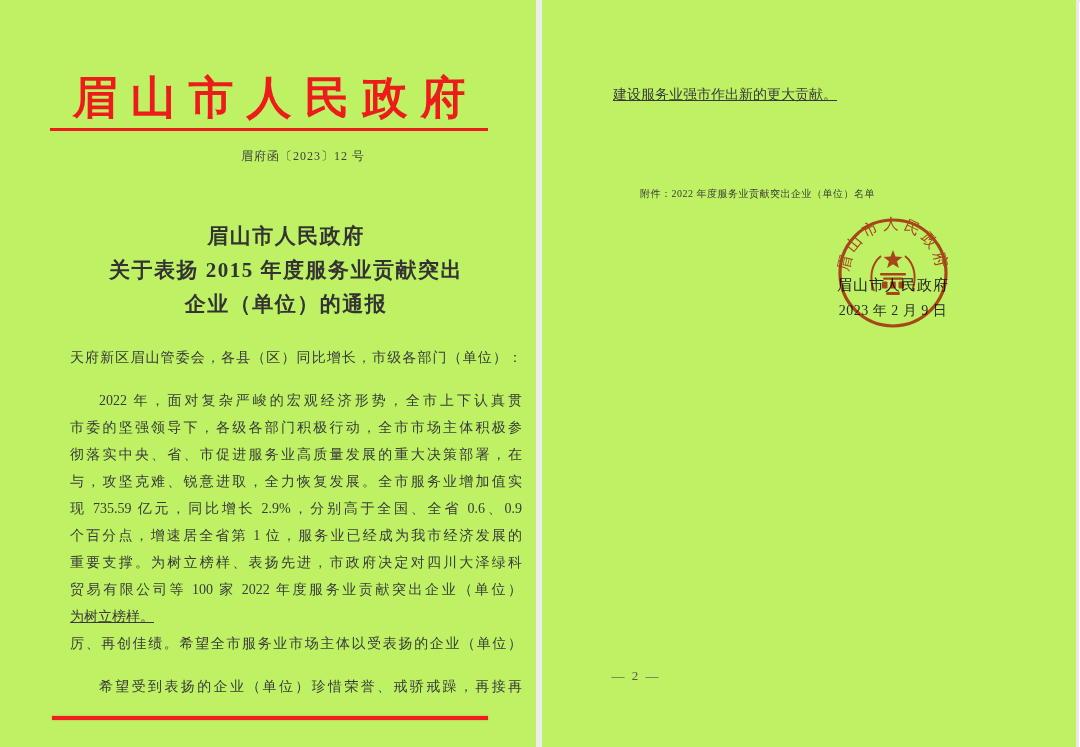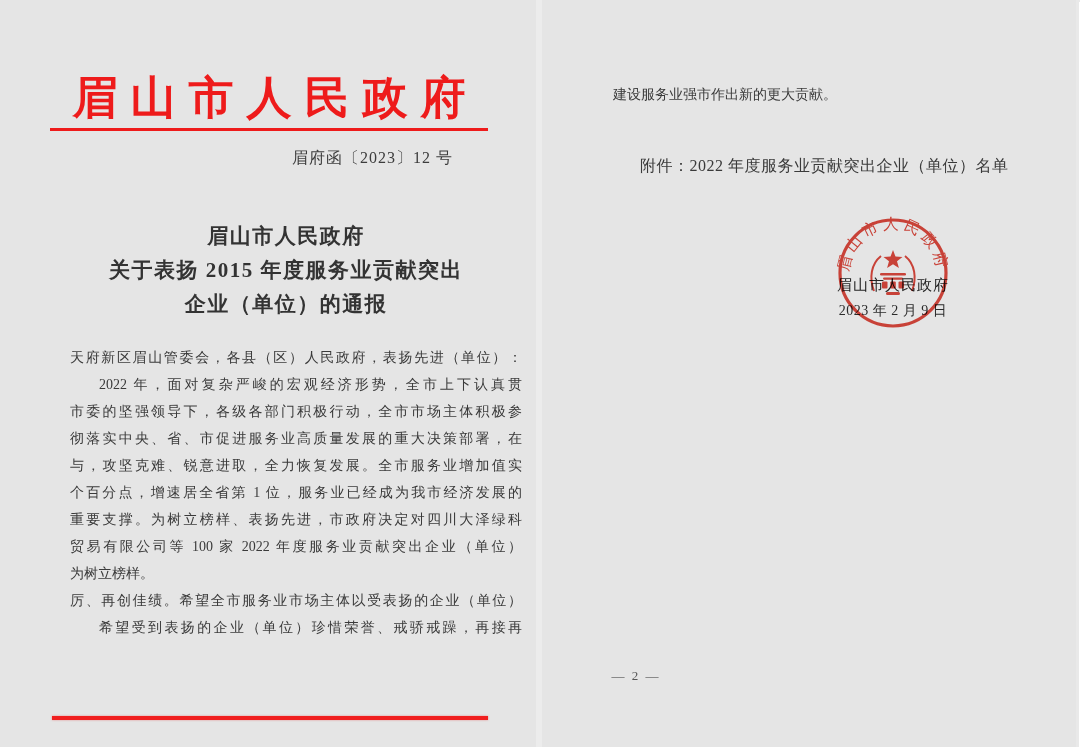--- a/index.html
+++ b/index.html
@@ -9,53 +9,53 @@
     background:#fbfbfb;
     font-family:"Liberation Serif","DejaVu Serif",serif;
     color:#3a3a3a;
   }
   .canvas { position:relative; width:1080px; height:747px; background:#ffffff; overflow:hidden; }
 
   .top-edge   { position:absolute; left:0; top:0; width:1080px; height:2px; background:#e9e9e9; }
   .page-gap   { position:absolute; left:536px; top:0; width:6px; height:747px; background:#ececec; }
   .right-edge { position:absolute; left:1076px; top:0; width:3px; height:747px; background:#e9e9e9; }
 
-  .page { position:absolute; top:0; height:747px; background:#e5e5e5; }
+  .page { position:absolute; top:0; height:747px; background:#bef264; }
   .page-left  { left:0; width:536px; }
   .page-right { left:542px; width:534px; }
 
   
   .letterhead {
     position:absolute; left:50px; top:68px; width:438px;
     text-align:center; white-space:nowrap;
     font-size:45px; font-weight:bold; color:#ee1b1b;
     letter-spacing:13px; padding-left:13px;
   }
   .rule-top    { position:absolute; left:50px; top:128px; width:438px; height:3px; background:#ee1b1b; }
   .rule-bottom { position:absolute; left:52px; top:716px; width:436px; height:4px; background:#f01f1f; box-shadow:0 0 2px rgba(240,31,31,.5); }
   .doc-number  {
     position:absolute; left:153px; top:148px; width:300px;
-    text-align:right; font-size:16px; color:#3c3c3c; letter-spacing:1px; white-space:nowrap;
+    text-align:center; font-size:12px; color:#3c3c3c; letter-spacing:1px; white-space:nowrap;
   }
   .doc-title {
     position:absolute; left:60px; top:219px; width:452px;
     text-align:center; font-size:21px; font-weight:bold; color:#333;
   }
   .doc-title div { line-height:34px; letter-spacing:1.5px; white-space:nowrap; }
 
   .body1 { position:absolute; left:70px; top:344px; width:452px; font-size:14px; color:#3a3a3a; }
   .body2 { position:absolute; left:71px; top:81px;  width:398px; font-size:14px; color:#3a3a3a; }
   .bline { height:27px; line-height:27px; text-align:justify; text-align-last:justify; overflow:hidden; }
-  .bline.ind  { padding-left:29px; }
-  .bline.last { text-align-last:left; }
+  .bline.ind  { padding-left:29px;margin-top:16px; }
+  .bline.last { text-align-last:left;text-decoration:underline; }
 
   
   .attachment {
-    position:absolute; left:98px; top:152px; height:27px; line-height:27px;
-    font-size:16px; color:#3a3a3a; letter-spacing:0.5px; white-space:nowrap;
+    position:absolute; left:98px; top:180px; height:27px; line-height:27px;
+    font-size:10px; color:#3a3a3a; letter-spacing:0.5px; white-space:nowrap;
   }
   .signature {
     position:absolute; left:266px; top:276px; width:170px; text-align:center;
     font-size:15px; color:#232323; letter-spacing:1px;
   }
   .sign-date {
     position:absolute; left:266px; top:302px; width:170px; text-align:center;
     font-size:14px; color:#2b2b2b; letter-spacing:0.5px;
   }
   .seal {
@@ -78,25 +78,26 @@
     <div class="rule-top"></div>
     <div class="doc-number">眉府函〔2023〕12 号</div>
 
     <div class="doc-title">
       <div>眉山市人民政府</div>
       <div>关于表扬 2015 年度服务业贡献突出</div>
       <div>企业（单位）的通报</div>
     </div>
 
     <div class="body1">
-      <div class="bline">天府新区眉山管委会，各县（区）人民政府，表扬先进（单位）：</div>
+      <div class="bline">天府新区眉山管委会，各县（区）同比增长，市级各部门（单位）：</div>
       <div class="bline ind">2022 年，面对复杂严峻的宏观经济形势，全市上下认真贯</div>
       <div class="bline">市委的坚强领导下，各级各部门积极行动，全市市场主体积极参</div>
       <div class="bline">彻落实中央、省、市促进服务业高质量发展的重大决策部署，在</div>
       <div class="bline">与，攻坚克难、锐意进取，全力恢复发展。全市服务业增加值实</div>
+      <div class="bline">现 735.59 亿元，同比增长 2.9%，分别高于全国、全省 0.6、0.9</div>
       <div class="bline">个百分点，增速居全省第 1 位，服务业已经成为我市经济发展的</div>
       <div class="bline">重要支撑。为树立榜样、表扬先进，市政府决定对四川大泽绿科</div>
       <div class="bline">贸易有限公司等 100 家 2022 年度服务业贡献突出企业（单位）</div>
       <div class="bline last">为树立榜样。</div>
       <div class="bline">厉、再创佳绩。希望全市服务业市场主体以受表扬的企业（单位）</div>
       <div class="bline ind">希望受到表扬的企业（单位）珍惜荣誉、戒骄戒躁，再接再</div>
     </div>
 
     <div class="rule-bottom"></div>
   </div>

